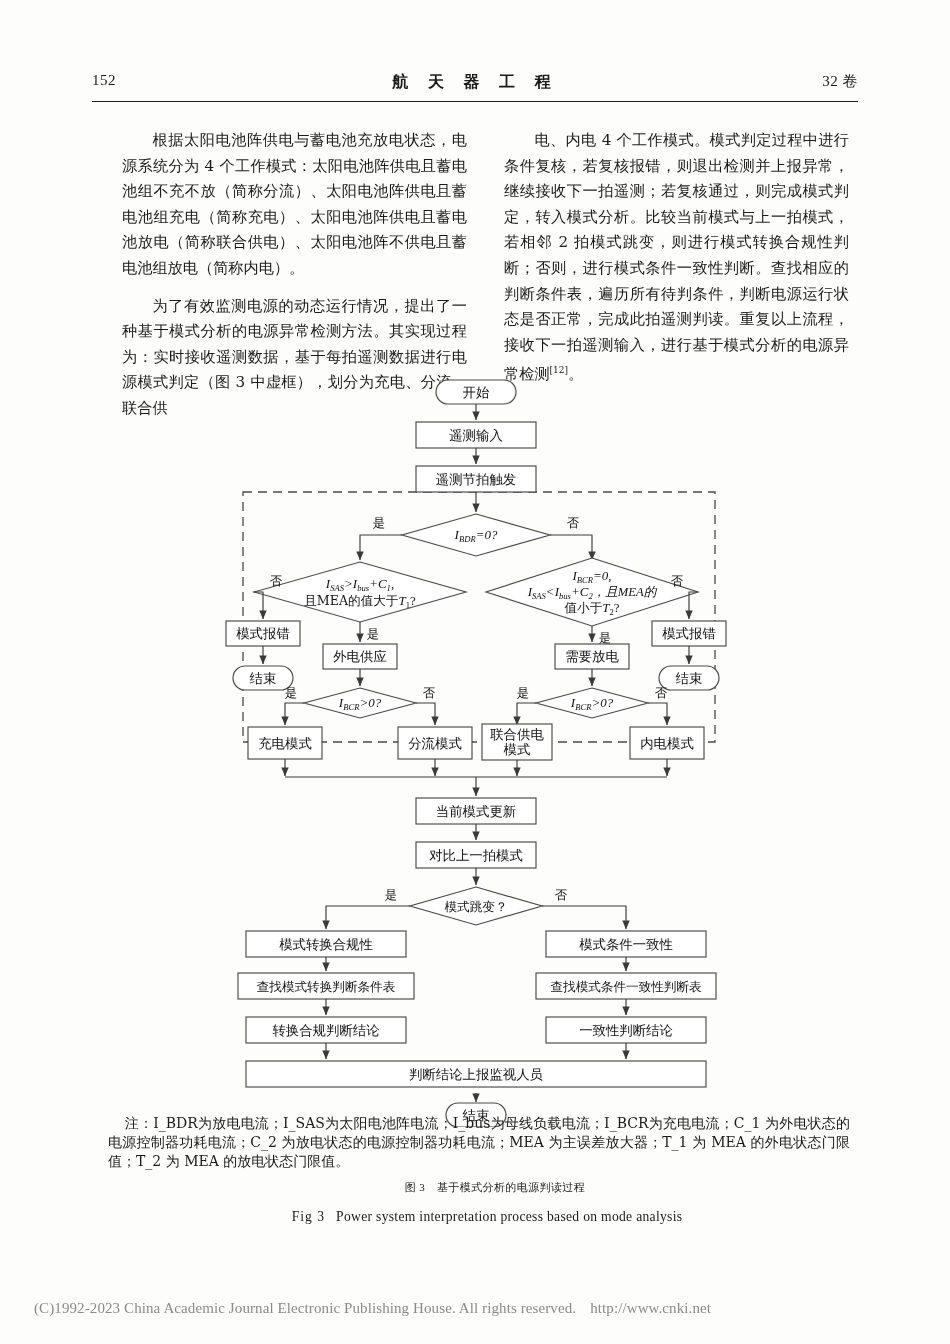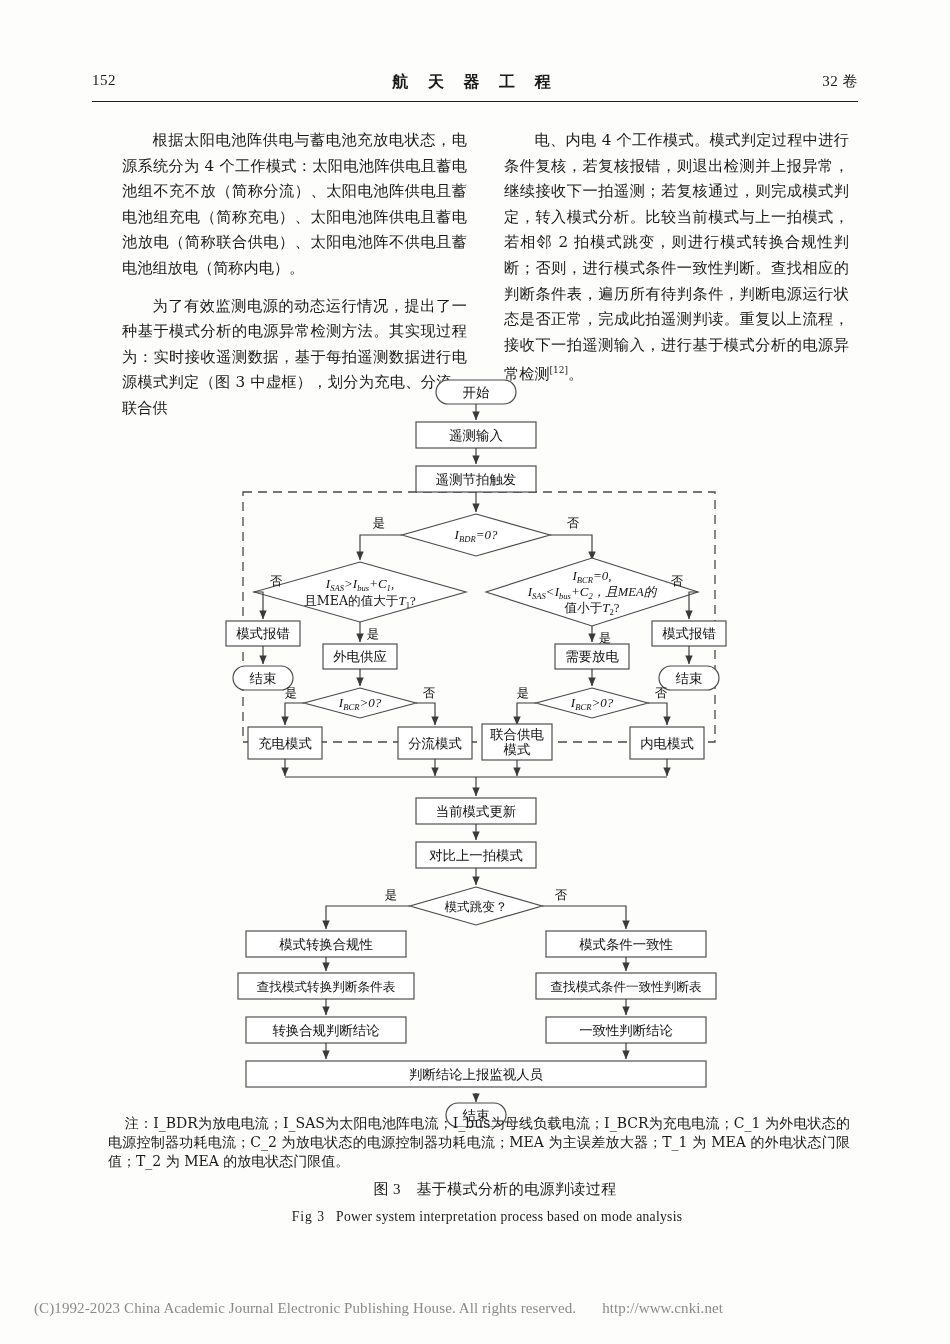--- a/index.html
+++ b/index.html
@@ -30,31 +30,31 @@
   
   .chart{position:absolute;left:95px;top:372px;width:760px;height:730px;}
   .chart svg{display:block;}
 
   
   .note{position:absolute;left:108px;top:1114px;width:742px;
         font-size:14px;line-height:19px;text-align:justify;
         font-family:"DejaVu Serif",serif;}
   .note .ind{display:block;text-indent:1.2em;}
   .cap-cn{position:absolute;left:0;right:0;top:1180px;text-align:center;
-          font-size:15px;font-family:"DejaVu Serif",serif;letter-spacing:.4px;padding-left:40px;}
+          font-size:11px;font-family:"DejaVu Serif",serif;letter-spacing:.4px;padding-left:40px;}
   .cap-cn .num{font-family:"Liberation Serif",serif;}
   .cap-en{position:absolute;left:0;right:0;top:1209px;text-align:center;
           font-size:13.6px;font-family:"Liberation Serif",serif;letter-spacing:.3px;}
   .cap-en .lbl{letter-spacing:1px;margin-left:24px;}
 
   
   .footer{position:absolute;left:34px;top:1300px;width:890px;
           font-size:15px;color:#8a8a8a;font-family:"Liberation Serif",serif;
           letter-spacing:.1px;white-space:nowrap;}
-  .footer .url{margin-left:26px;}
+  .footer .url{margin-left:14px;}
 
   
   text{font-family:"DejaVu Serif",serif;fill:#111;}
   .t-cn{font-size:13.4px;}
   .t-cn-s{font-size:12.6px;}
   .t-lbl{font-size:12.4px;}
   .t-math{font-family:"Liberation Serif",serif;font-size:13px;}
   .t-math-i{font-family:"Liberation Serif",serif;font-size:13px;font-style:italic;}
   .t-sub{font-family:"Liberation Serif",serif;font-size:8.6px;}
   .bx{fill:#fff;stroke:#4a4a4a;stroke-width:1.15;}

